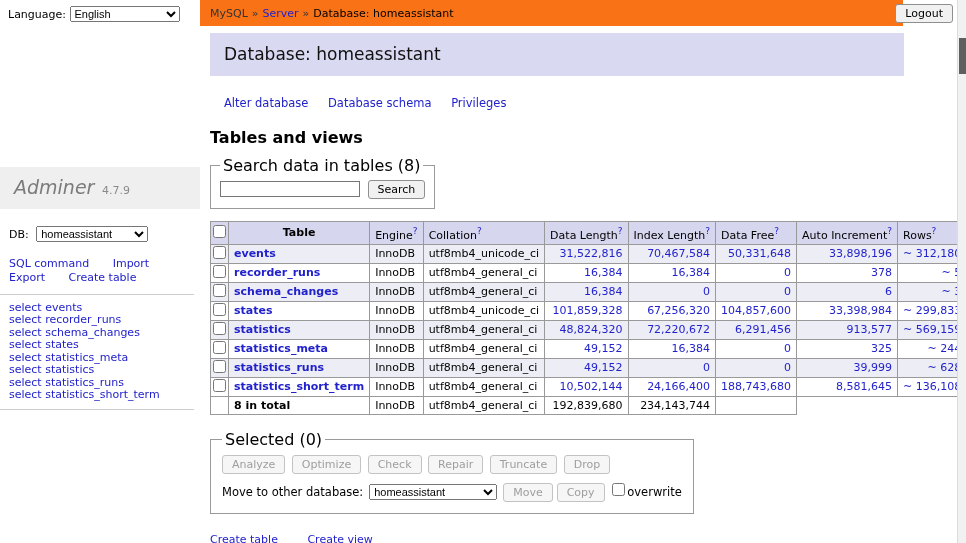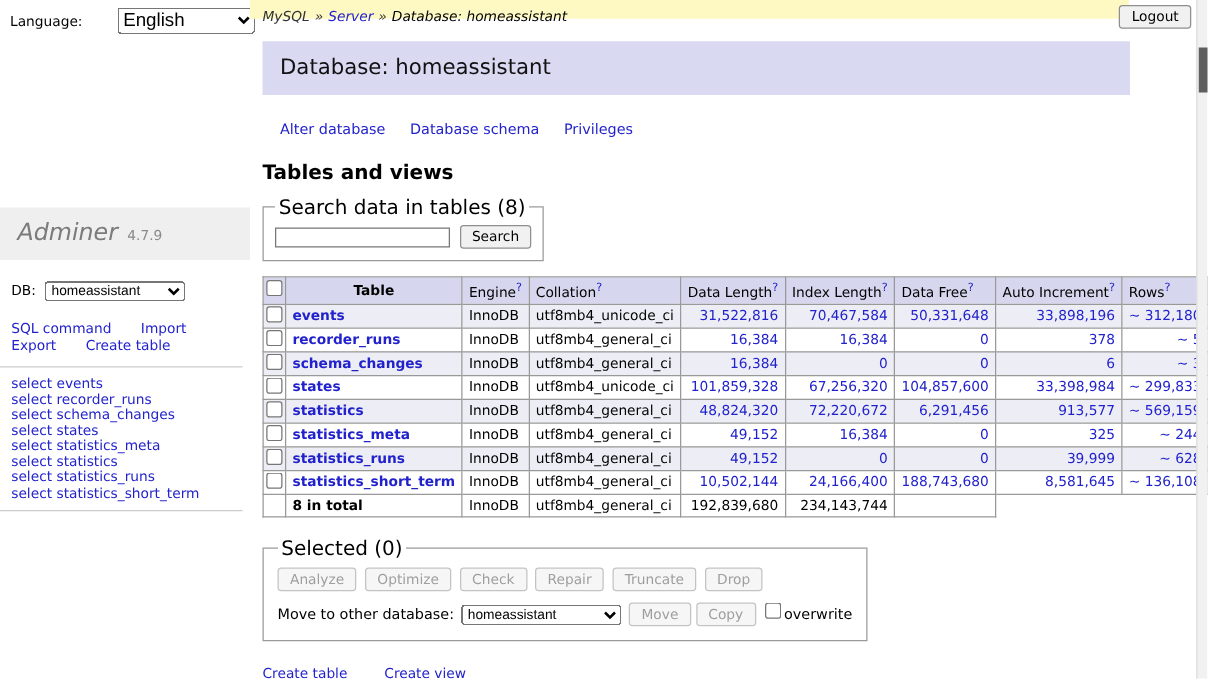--- a/index.html
+++ b/index.html
@@ -8,22 +8,22 @@
     width: 966px; height: 543px; overflow: hidden; position: relative;
     font-family: "DejaVu Sans", "Liberation Sans", sans-serif;
     font-size: 11px; color: #000;
   }
   a.lnk { color: #2222cc; text-decoration: none; cursor: pointer; }
   .b { font-weight: bold; }
 
   
   .topbar { height: 26px; display: flex; align-items: flex-start; }
   .langzone { width: 200px; padding: 6px 0 0 8px; white-space: nowrap; }
-  .langzone select { font-size: 15px; width: 110px; margin-left: 24px; }
-  .crumbbar { flex: 1; background: #fef9c3; height: 15px; padding: 7px 0 0 10px; margin-right: 63px; white-space: nowrap; font-style: italic; }
+  .langzone select { font-size: 11px; width: 110px; }
+  .crumbbar { flex: 1; background: #f97316; height: 26px; padding: 7px 0 0 10px; margin-right: 63px; white-space: nowrap; }
   .crumbbar a.root { color: #333; text-decoration: none; }
   .crumbbar .sep { color: #333; margin: 0 4px; }
   .logout-wrap { position: absolute; top: 4px; right: 13px; }
 
   button {
     font-family: inherit; font-size: 11px; padding: 2px 9px;
     border: 1px solid #8f8f8f; background: #f1f1f1; color: #000;
     border-radius: 3px; cursor: pointer;
   }
   button[disabled] { color: #9e9e9e; border-color: #c3c3c3; background: #f6f6f6; cursor: default; }

